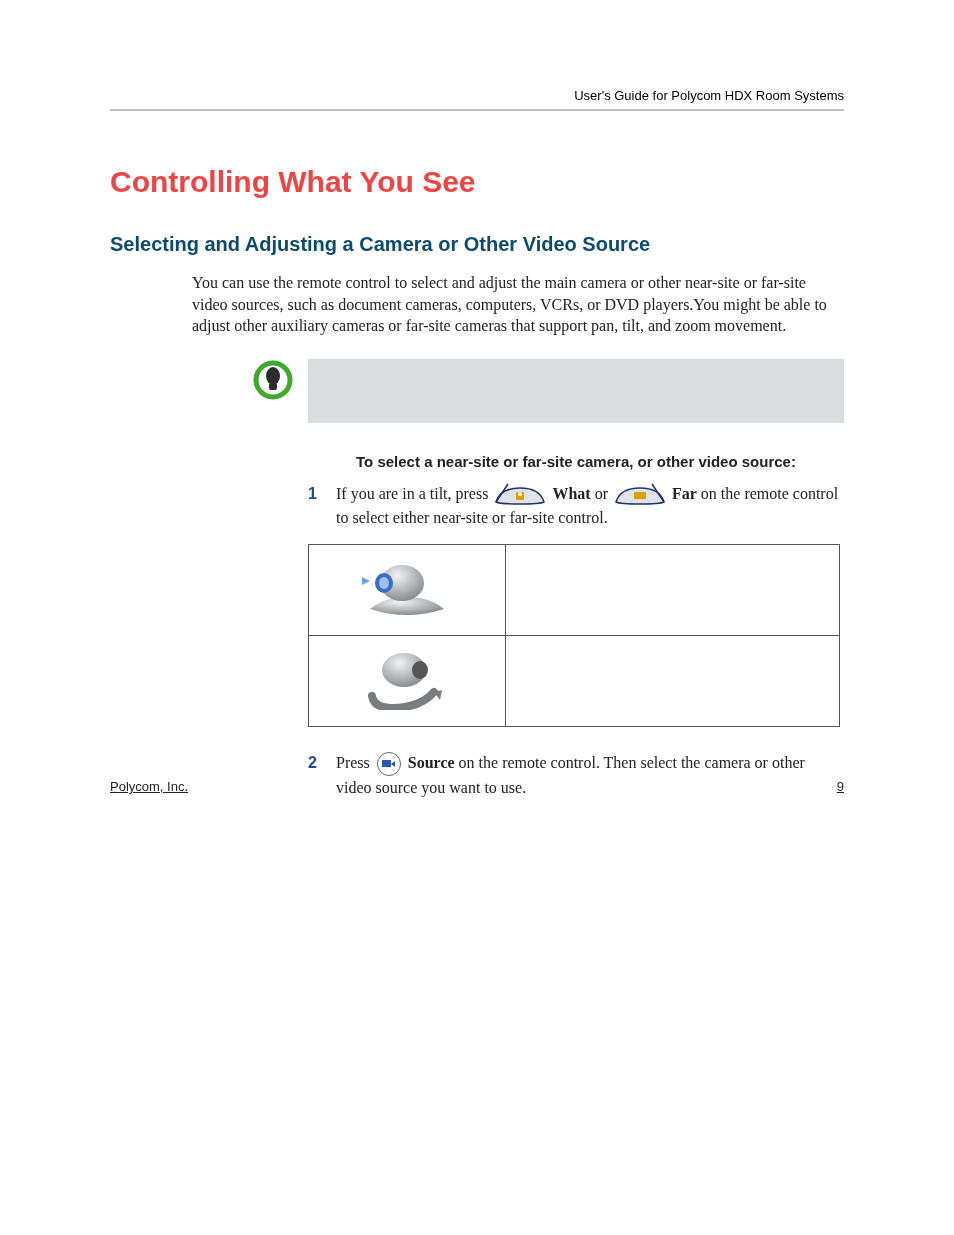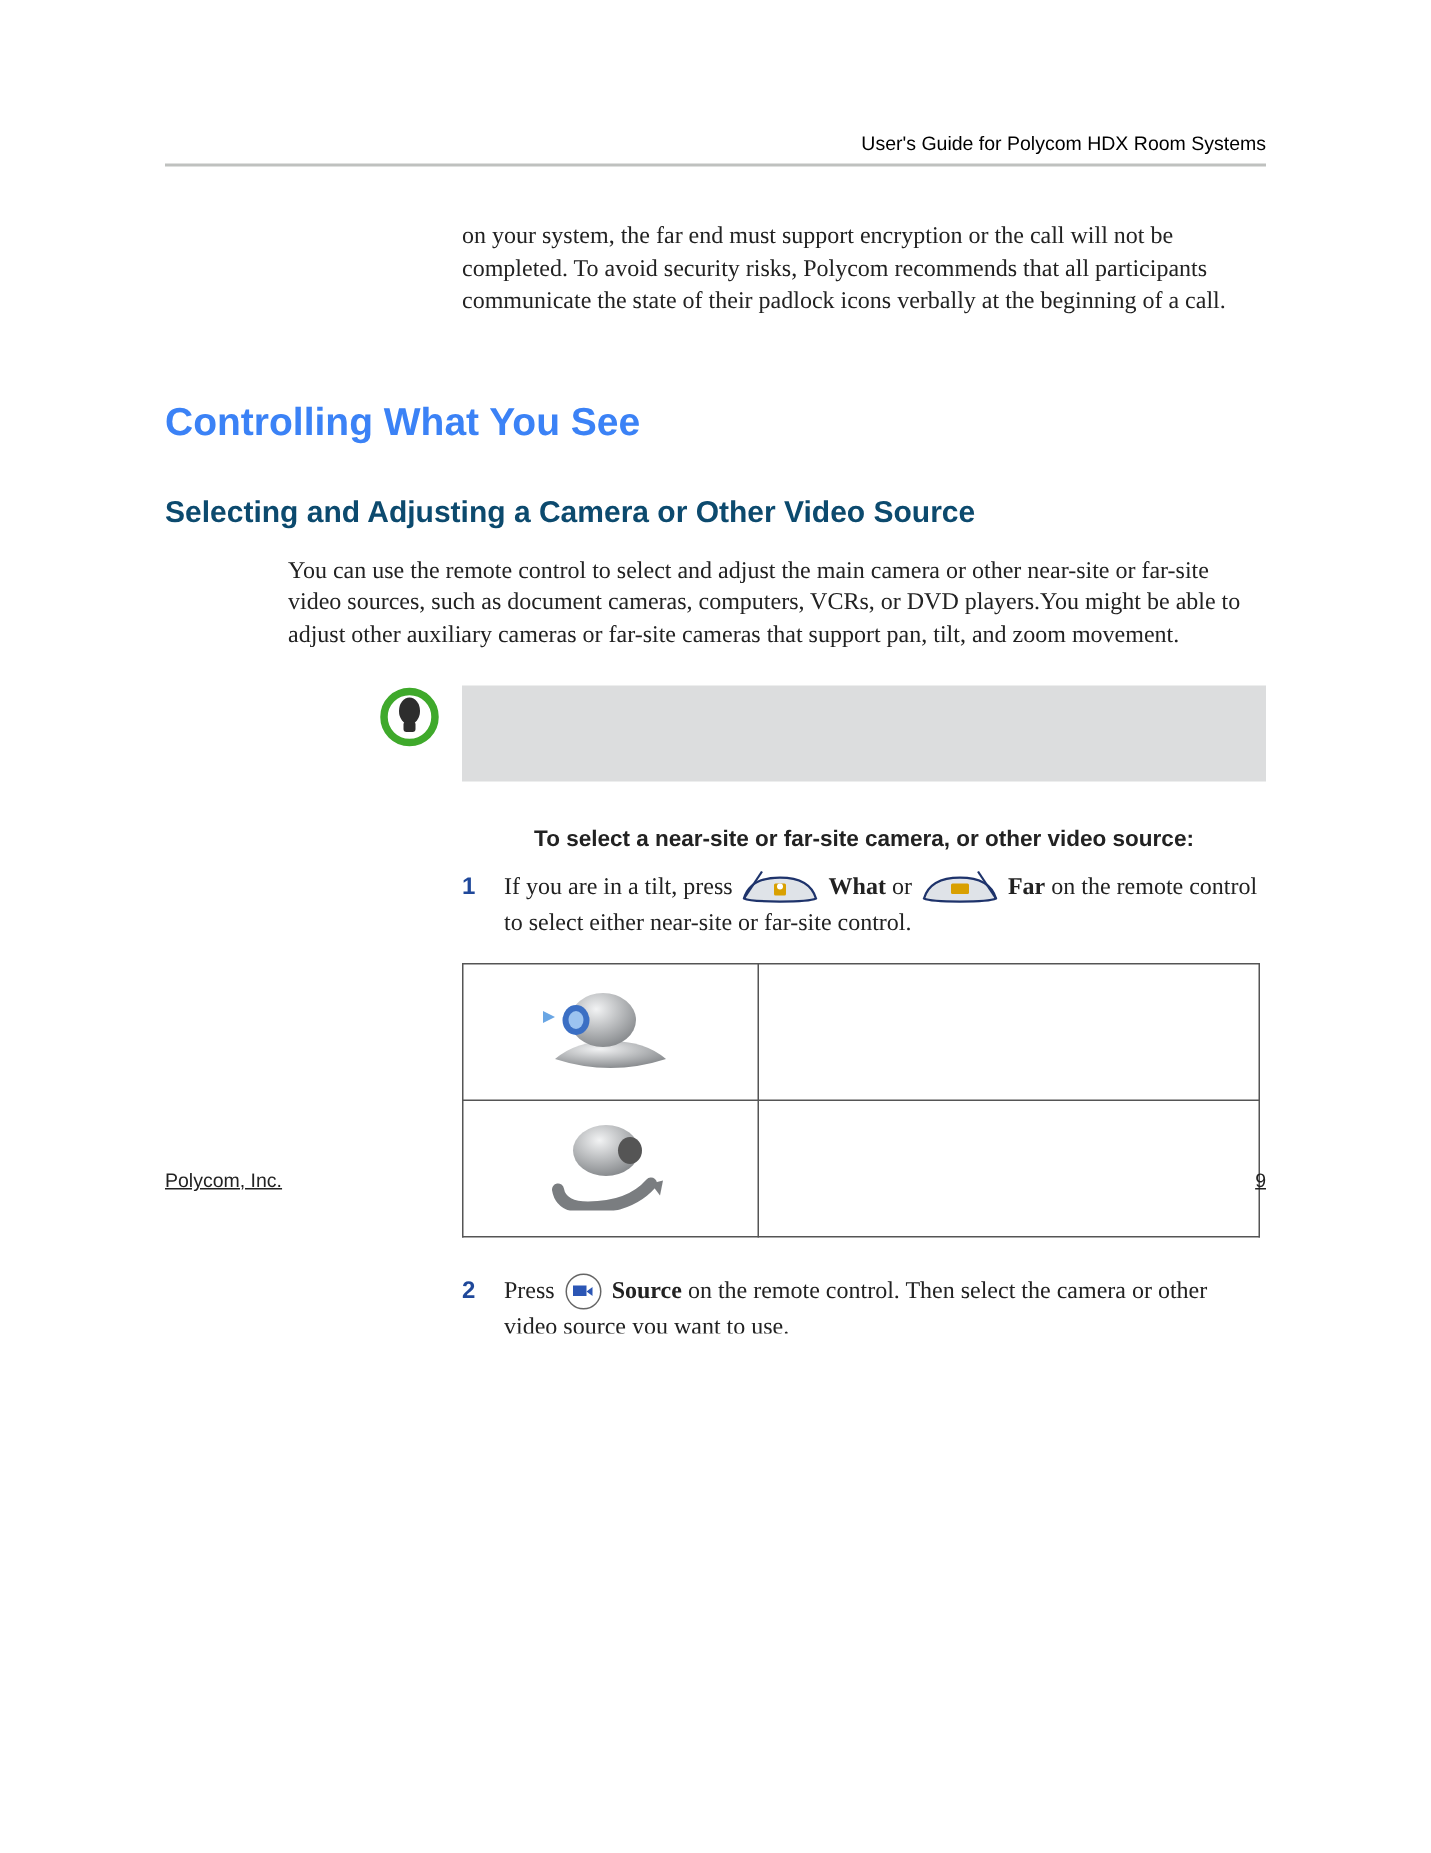--- a/index.html
+++ b/index.html
@@ -30,22 +30,22 @@
     margin-bottom: 36px;
   }
   .continued-para {
     margin-left: 198px;
     font-size: 16px;
     line-height: 1.35;
   }
   .h1 {
     font-family: "Trebuchet MS", "Segoe UI", Arial, sans-serif;
     font-weight: bold;
-    color: #3b82f6;
-    font-size: 26px;
+    color: #ef4444;
+    font-size: 30px;
     margin-top: 54px;
     margin-bottom: 34px;
   }
   .h2 {
     font-family: "Trebuchet MS", "Segoe UI", Arial, sans-serif;
     font-weight: bold;
     color: #0c4a6e;
     font-size: 20px;
     margin-bottom: 16px;
   }
@@ -161,21 +161,20 @@
   }
 </style>
 </head>
 <body>
 
 <div class="page">
 
   <div class="running-header">User's Guide for Polycom HDX Room Systems</div>
   <div class="header-rule"></div>
 
-  <p class="continued-para">on your system, the far end must support encryption or the call will not be completed. To avoid security risks, Polycom recommends that all participants communicate the state of their padlock icons verbally at the beginning of a call.</p>
 
   <div class="h1">Controlling What You See</div>
 
   <div class="h2">Selecting and Adjusting a Camera or Other Video Source</div>
 
   <p class="body-para">You can use the remote control to select and adjust the main camera or other near-site or far-site video sources, such as document cameras, computers, VCRs, or DVD players.You might be able to adjust other auxiliary cameras or far-site cameras that support pan, tilt, and zoom movement.</p>
 
   <div class="note-block">
     <span class="note-icon">
       <svg viewBox="0 0 42 42" width="42" height="42">

